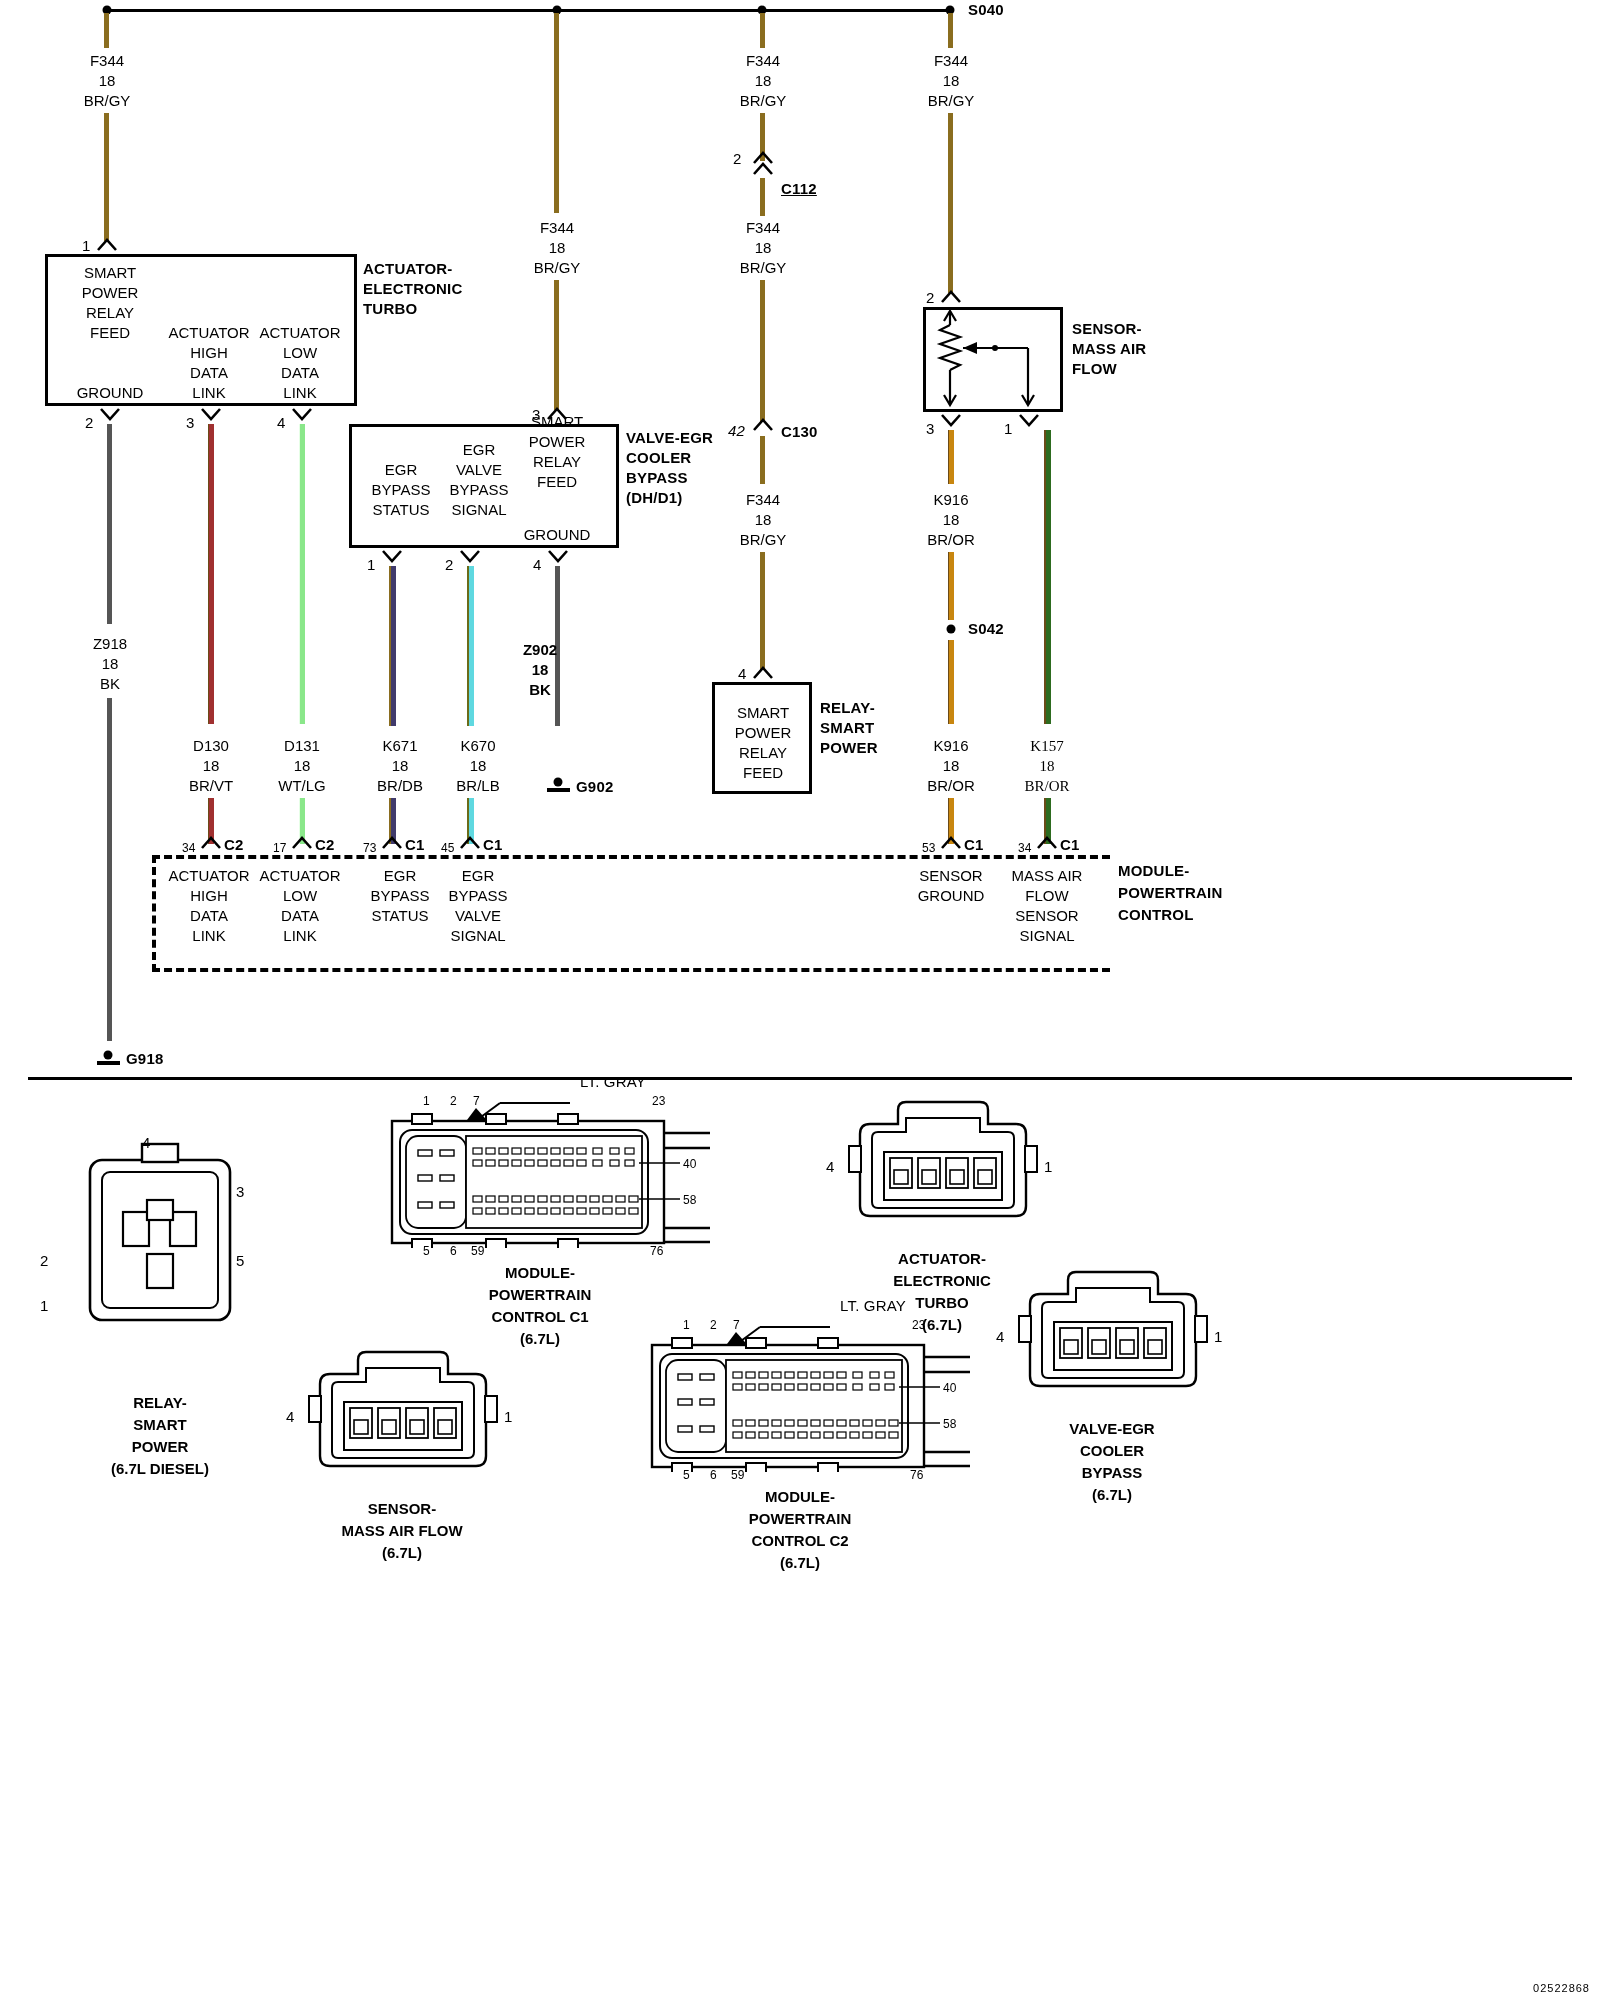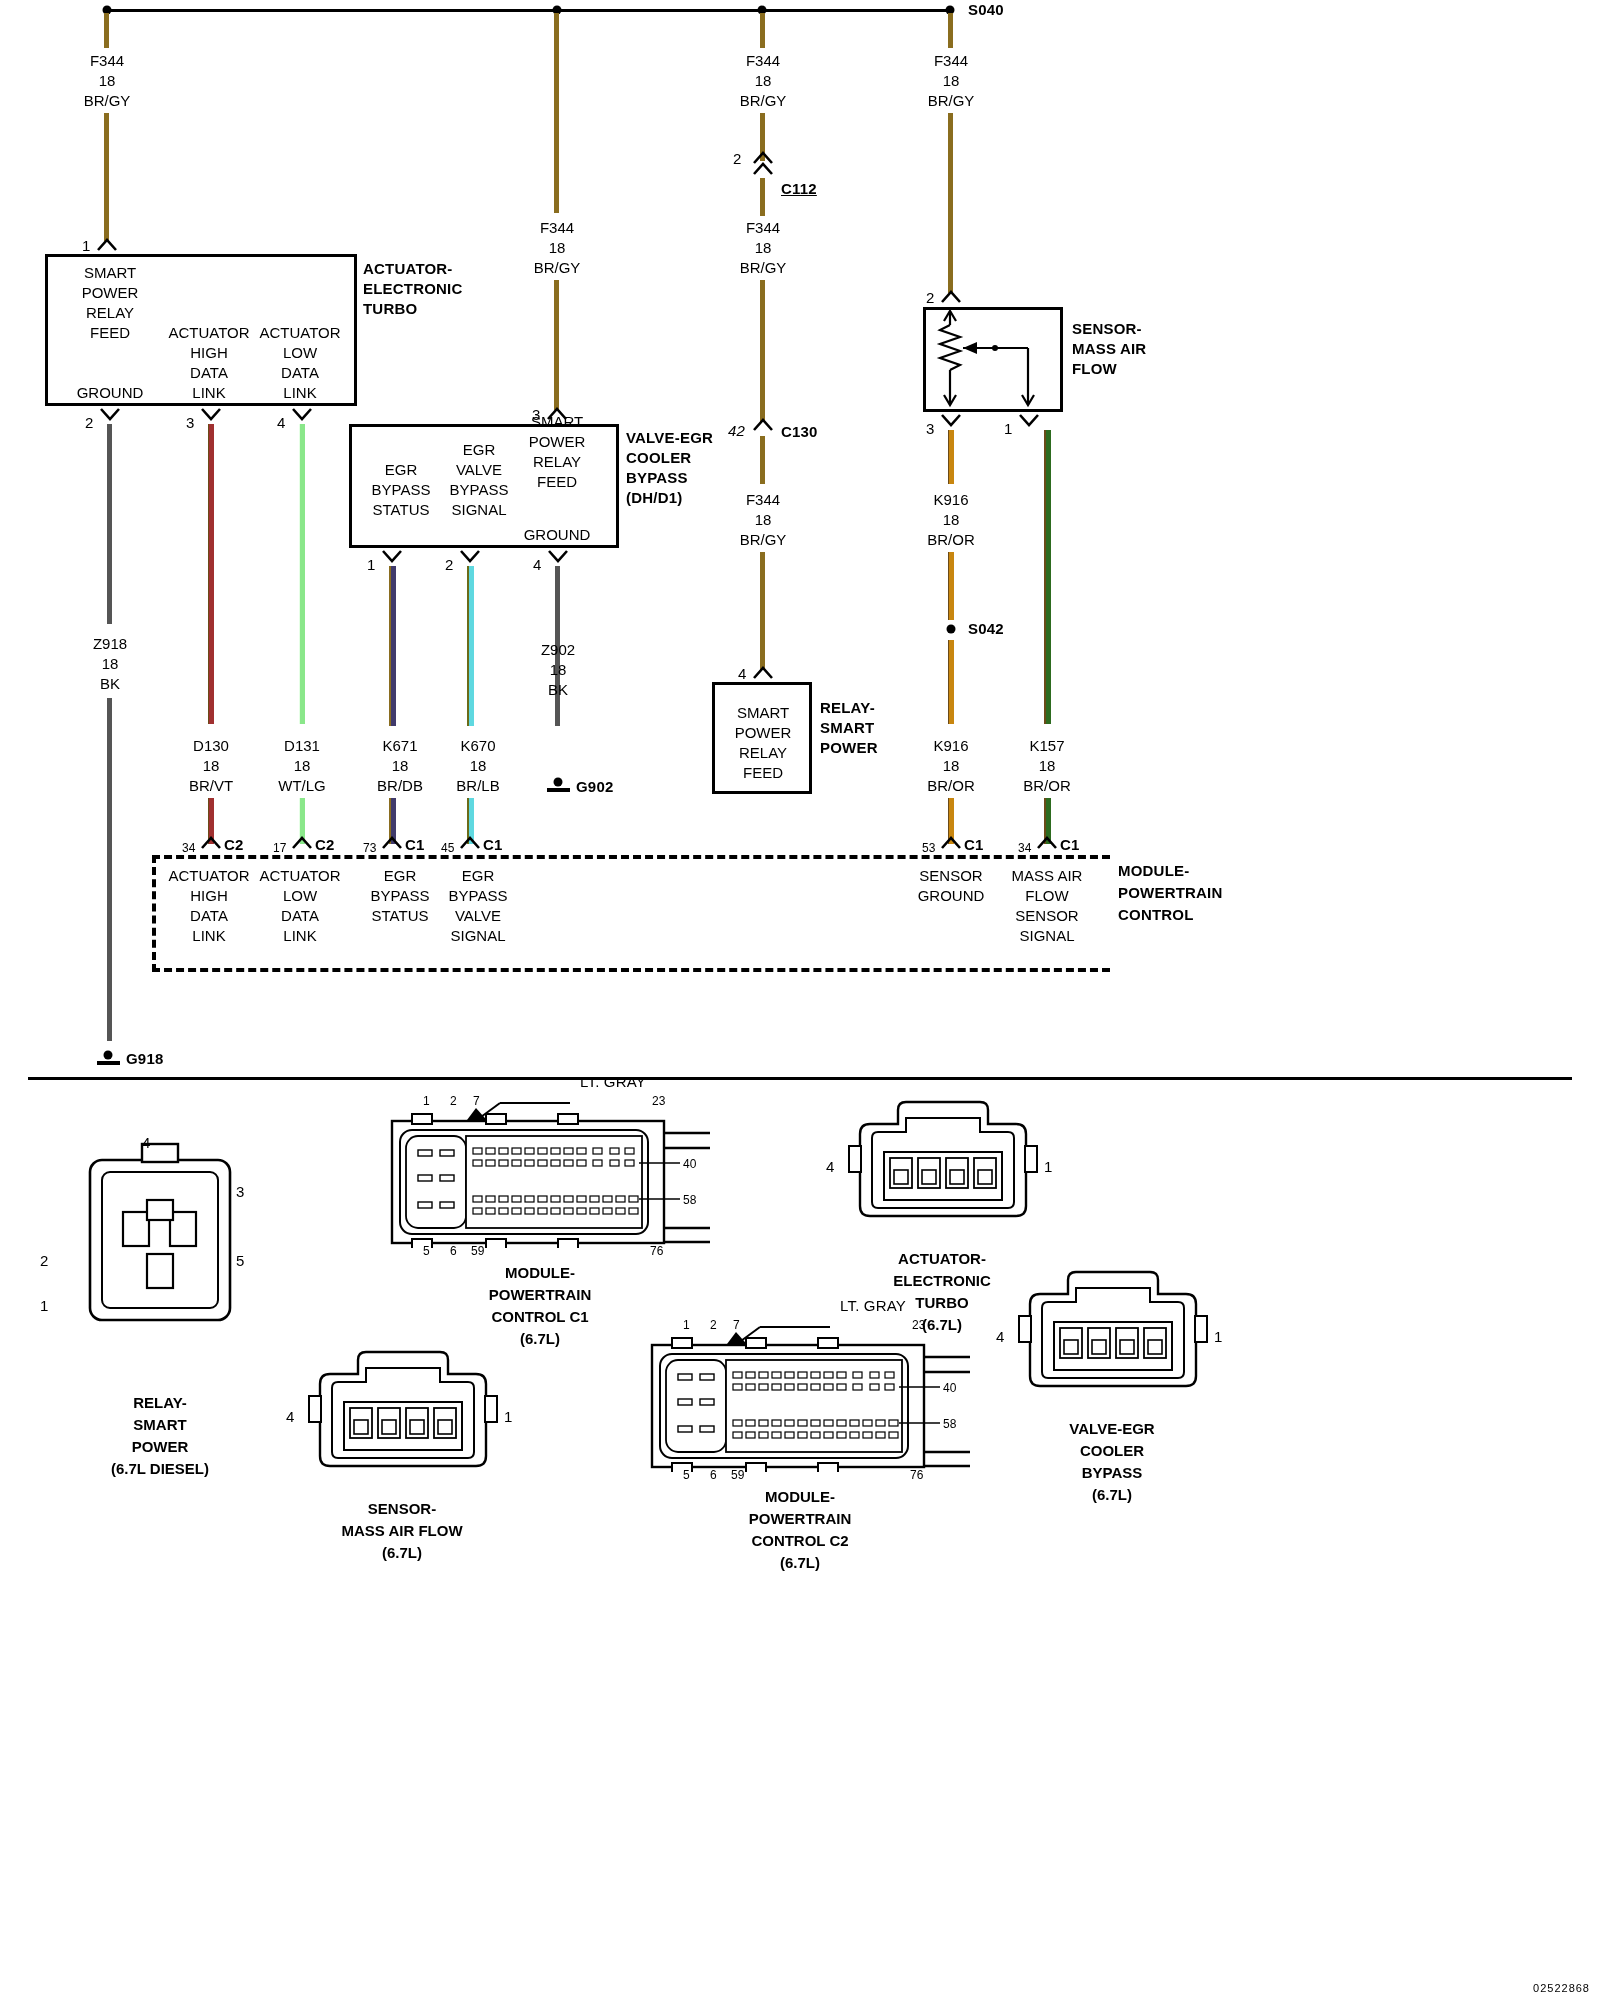--- a/index.html
+++ b/index.html
@@ -195,21 +195,21 @@
 
   <div class="wire" style="left:467px;top:566px;height:160px;background:#5fd8e0;border-left:2px solid #6b6b18;"></div>
   <div class="tc" style="left:478px;top:736px;">
     <div>K670</div>
     <div>18</div>
     <div>BR/LB</div>
   </div>
   <div class="wire" style="left:467px;top:798px;height:46px;background:#5fd8e0;border-left:2px solid #6b6b18;"></div>
 
   <div class="wire" style="left:555px;top:566px;height:160px;background:#555;"></div>
-  <div class="tc" style="left:558px;top:640px;">
+  <div class="tc" style="left:540px;top:640px;font-weight:bold;">
     <div>Z902</div>
     <div>18</div>
     <div>BK</div>
   </div>
   <div class="gnd" style="left:540px;top:775px;">
     <svg width="36" height="22">
         <circle cx="18" cy="7" r="4.5" fill="#000"></circle>
         <rect x="7" y="13" width="23" height="4" fill="#000"></rect>
       </svg>
   </div>
@@ -330,21 +330,21 @@
   <div class="t b" style="left:968px;top:620px;text-align:center;">S042</div>
   <div class="wire" style="left:948px;top:640px;height:84px;background:#c8860f;border-left:1px solid #6b4a18;"></div>
   <div class="tc" style="left:951px;top:736px;">
     <div>K916</div>
     <div>18</div>
     <div>BR/OR</div>
   </div>
   <div class="wire" style="left:948px;top:798px;height:46px;background:#c8860f;border-left:1px solid #6b4a18;"></div>
 
   <div class="wire" style="left:1044px;top:430px;height:294px;background:#2d6b1f;border-left:2px solid #6b4a18;"></div>
-  <div class="tc" style="left:1047px;top:736px;">
+  <div class="tc" style="left:1047px;top:736px;font-family:Liberation Serif, serif;">
     <div>K157</div>
     <div>18</div>
     <div>BR/OR</div>
   </div>
   <div class="wire" style="left:1044px;top:798px;height:46px;background:#2d6b1f;border-left:2px solid #6b4a18;"></div>
 
   <div class="dash" style="left:152px;top:855px;width:958px;height:117px;"></div>
 
   <div class="arw" style="left:200px;top:836px;">
     <svg width="22" height="13">

